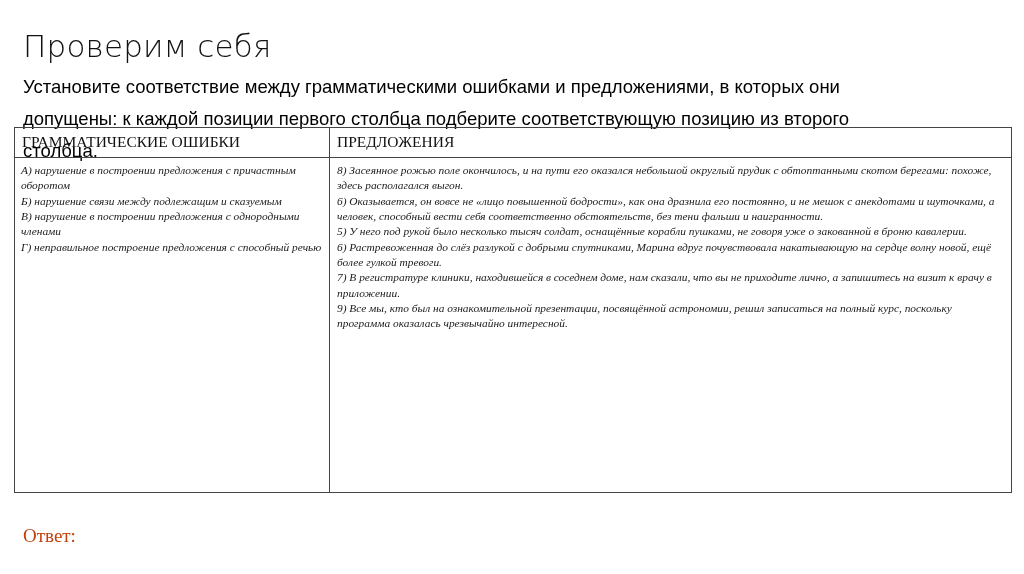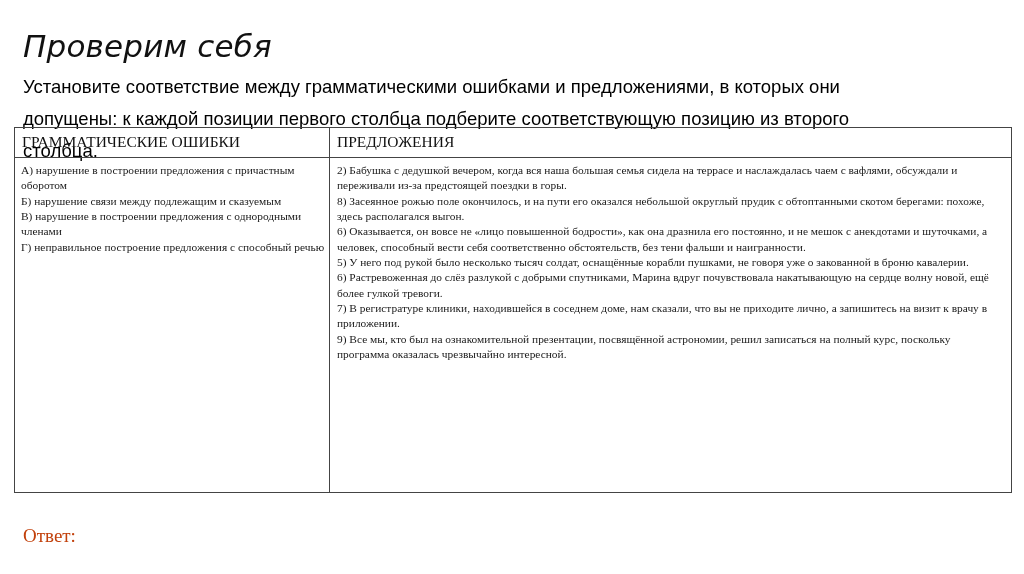--- a/index.html
+++ b/index.html
@@ -19,21 +19,20 @@
       left: 23px;
       top: 26px;
       font-family: "DejaVu Sans", sans-serif;
       font-weight: 300;
       font-size: 31px;
       line-height: 40px;
       color: #111;
       letter-spacing: 0.2px;
       margin: 0;
       white-space: nowrap;
-      font-style: italic;
     }
     .slide-subtitle {
       position: absolute;
       left: 23px;
       top: 71px;
       width: 900px;
       font-family: "Liberation Sans", sans-serif;
       font-size: 18.5px;
       line-height: 32px;
       color: #000;
@@ -90,20 +89,21 @@
       left: 6px;
       width: 305px;
     }
     .cell.sentences {
       left: 322px;
       width: 668px;
     }
     .list-item {
       display: block;
       margin: 0;
+      font-style: italic;
     }
     .answer-label {
       position: absolute;
       left: 23px;
       top: 524px;
       font-family: "Liberation Serif", serif;
       font-size: 19px;
       line-height: 24px;
       color: #c2410c;
       white-space: nowrap;
@@ -123,21 +123,20 @@
   <div class="col-divider"></div>
 
   <div class="cell errors">
     <span class="list-item">А)  нарушение в построении предложения с причастным оборотом</span>
     <span class="list-item">Б)  нарушение связи между подлежащим и сказуемым</span>
     <span class="list-item">В)  нарушение в построении предложения с однородными членами</span>
     <span class="list-item">Г)  неправильное построение предложения с способный речью</span>
   </div>
 
   <div class="cell sentences">
-    <span class="list-item">2)  Бабушка с дедушкой вечером, когда вся наша большая семья сидела на террасе и наслаждалась чаем с вафлями, обсуждали и переживали из-за предстоящей поездки в горы.</span>
     <span class="list-item">8)  Засеянное рожью поле окончилось, и на пути его оказался небольшой округлый прудик с обтоптанными скотом берегами: похоже, здесь располагался выгон.</span>
     <span class="list-item">6)  Оказывается, он вовсе не «лицо повышенной бодрости», как она дразнила его постоянно, и не мешок с анекдотами и шуточками, а человек, способный вести себя соответственно обстоятельств, без тени фальши и наигранности.</span>
     <span class="list-item">5)  У него под рукой было несколько тысяч солдат, оснащённые корабли пушками, не говоря уже о закованной в броню кавалерии.</span>
     <span class="list-item">6)  Растревоженная до слёз разлукой с добрыми спутниками, Марина вдруг почувствовала накатывающую на сердце волну новой, ещё более гулкой тревоги.</span>
     <span class="list-item">7)  В регистратуре клиники, находившейся в соседнем доме, нам сказали, что вы не приходите лично, а запишитесь на визит к врачу в приложении.</span>
     <span class="list-item">9)  Все мы, кто был на ознакомительной презентации, посвящённой астрономии, решил записаться на полный курс, поскольку программа оказалась чрезвычайно интересной.</span>
   </div>
 </div>
 
 <div class="answer-label">Ответ:</div>

